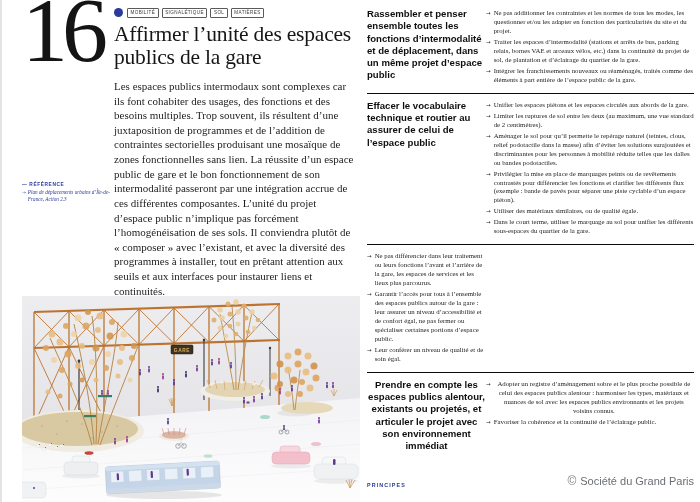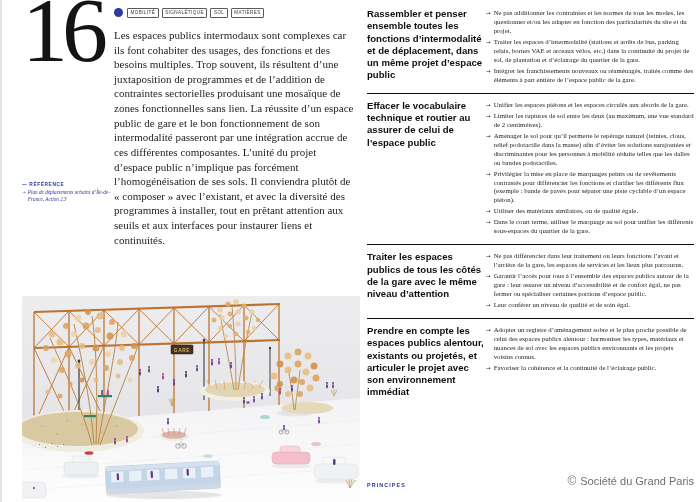--- a/index.html
+++ b/index.html
@@ -20,21 +20,21 @@
   .intro{margin-top:10px;font-size:11px;line-height:1.33;color:#1d1d1d;width:242px;}
   .reference{position:absolute;left:0;top:181px;width:88px;color:#2b3a9b;}
   .ref-label{font:700 4.8px/1.7 "Liberation Sans",sans-serif;letter-spacing:0.6px;}
   .ref-item{display:flex;gap:2px;font-style:italic;font-size:5.2px;line-height:1.35;}
   .ref-arrow{font-style:normal;font-family:"DejaVu Sans",sans-serif;font-size:4.6px;line-height:1.6;}
   .photo{position:absolute;left:0;top:296px;width:338px;height:206px;display:block;}
   
   .right-col{position:absolute;left:367px;top:2px;width:327px;height:498px;}
   .section{display:grid;grid-template-columns:119px 1fr;column-gap:0;
            padding:6px 0 8px;border-bottom:1.5px solid #0c0c0c;}
-  .section:last-of-type{border-bottom:none;}
+  .section:last-of-type{border-bottom:none;text-align:center;}
   .sec-heading{font:700 9.6px/1.28 "Liberation Sans",sans-serif;color:#0f0f0f;}
   .bullets{display:flex;flex-direction:column;gap:2px;padding-top:1px;}
   .bullet{display:flex;gap:3px;font-size:6.8px;line-height:1.32;color:#1d1d1d;}
   .arrow{flex:0 0 auto;font-family:"DejaVu Sans",sans-serif;font-size:5.6px;line-height:1.55;color:#333;}
   .r-footer{position:absolute;left:0;bottom:12px;width:100%;display:flex;
             justify-content:space-between;align-items:flex-end;}
   .principes{font:700 5.4px "Liberation Sans",sans-serif;letter-spacing:1.1px;color:#2b3a9b;}
   .brand{font:400 11px "Liberation Sans",sans-serif;color:#6b6f73;display:flex;align-items:center;gap:4px;}
   .brand-mark{font-size:12px;color:#7a7e82;}
 </style>
@@ -50,20 +50,21 @@
       <div class="cat-row">
         <span class="dot"></span>
         <span style="display:flex;gap:3px;">
 
         <span class="tag">MOBILITÉ</span>
             <span class="tag">SIGNALÉTIQUE</span>
             <span class="tag">SOL</span>
             <span class="tag">MATIÈRES</span>
           </span>
       </div>
+      <h1 class="page-title" style="margin:0">Affirmer l’unité des espaces publics de la gare</h1>
       <p class="intro">Les espaces publics intermodaux sont complexes car ils font cohabiter des usages, des fonctions et des besoins multiples. Trop souvent, ils résultent d’une juxtaposition de programmes et de l’addition de contraintes sectorielles produisant une mosaïque de zones fonctionnelles sans lien. La réussite d’un espace public de gare et le bon fonctionnement de son intermodalité passeront par une intégration accrue de ces différentes composantes. L’unité du projet d’espace public n’implique pas forcément l’homogénéisation de ses sols. Il conviendra plutôt de « composer » avec l’existant, et avec la diversité des programmes à installer, tout en prêtant attention aux seuils et aux interfaces pour instaurer liens et continuités.</p>
     </div>
 
     <div class="reference">
       <div class="ref-label">
         <span>—</span>
         <span>RÉFÉRENCE</span>
       </div>
       <div class="ref-item">
         <span class="ref-arrow">→</span>
@@ -528,21 +529,20 @@
               </div>
 
               <div class="bullet">
                 <span class="arrow">→</span>
                 <span>Dans le court terme, utiliser le marquage au sol pour unifier les différents sous-espaces du quartier de la gare.</span>
               </div>
             </div>
         </section>
 
         <section class="section">
-          <h2 class="sec-heading" style="margin:0">Traiter les espaces publics de tous les côtés de la gare avec le même niveau d’attention</h2>
           <div class="bullets">
 
               <div class="bullet">
                 <span class="arrow">→</span>
                 <span>Ne pas différencier dans leur traitement ou leurs fonctions l’avant et l’arrière de la gare, les espaces de services et les lieux plus parcourus.</span>
               </div>
 
               <div class="bullet">
                 <span class="arrow">→</span>
                 <span>Garantir l’accès pour tous à l’ensemble des espaces publics autour de la gare : leur assurer un niveau d’accessibilité et de confort égal, ne pas fermer ou spécialiser certaines portions d’espace public.</span>

